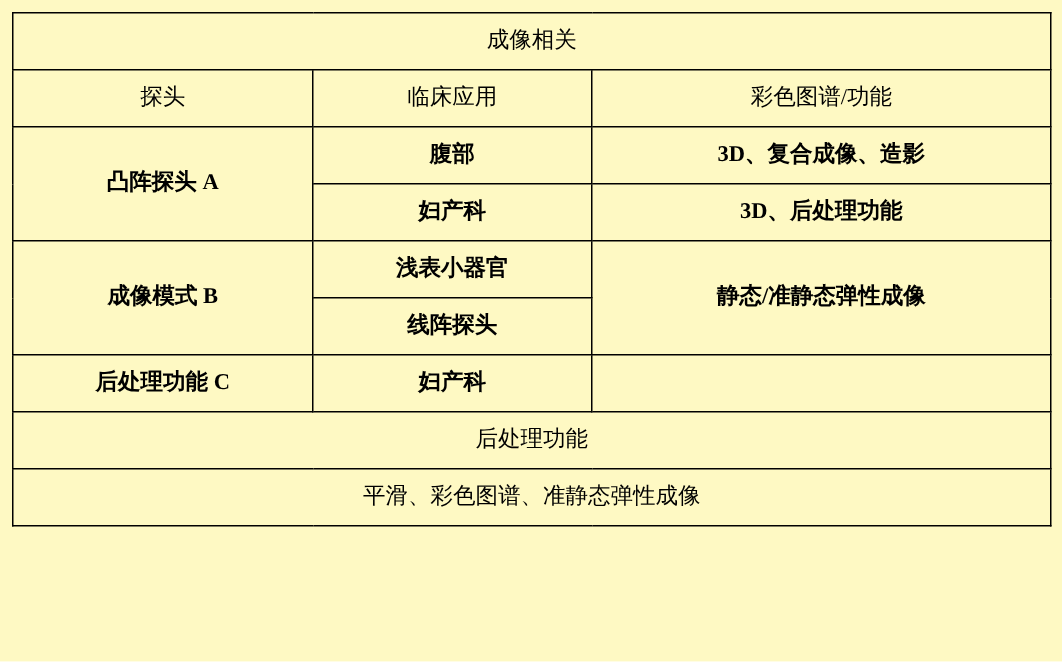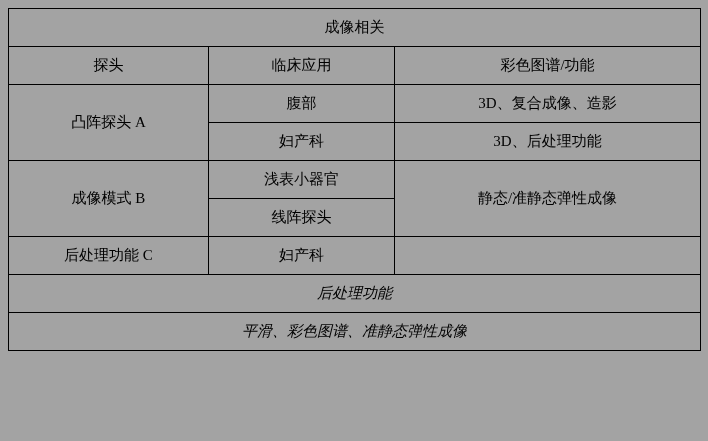--- a/index.html
+++ b/index.html
@@ -11,21 +11,21 @@
     width: 708px;
     height: 441px;
     font-family: "Liberation Serif", "DejaVu Serif", serif;
     color: #000000;
     overflow: hidden;
   }
   .page {
     width: 708px;
     height: 441px;
     position: relative;
-    background: #a3a3a3;
+    background: #fef9c3;
   }
   table.spec-table {
     position: absolute;
     left: 8px;
     top: 8px;
     width: 692px;
     border-collapse: collapse;
     table-layout: fixed;
   }
   table.spec-table td {
@@ -43,24 +43,24 @@
     padding-left: 10px;
   }
   .col-a { width: 200px; }
   .col-b { width: 186px; }
   .col-c { width: 306px; }
   .title-row td {
     height: 42px;
   }
   .tall td {
     height: 46px;
+    font-weight: bold;
   }
   .footer-row td {
     height: 44px;
-    font-style: italic;
   }
 </style>
 </head>
 <body>
 
 <div class="page">
   <table class="spec-table">
     <colgroup>
       <col class="col-a">
       <col class="col-b">

